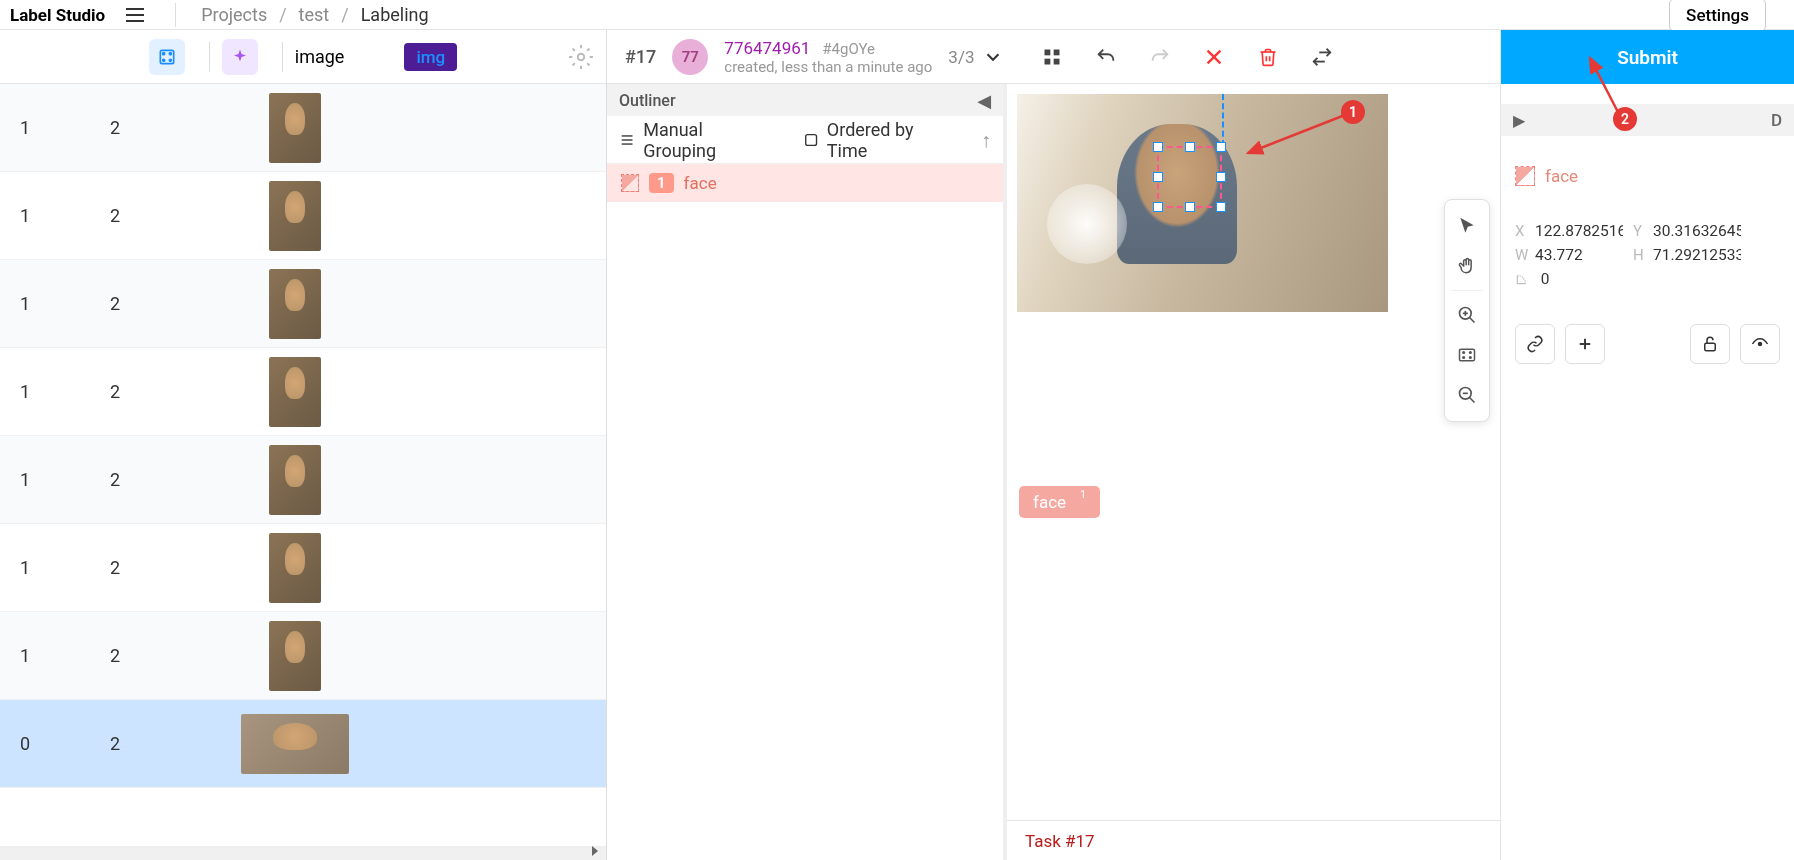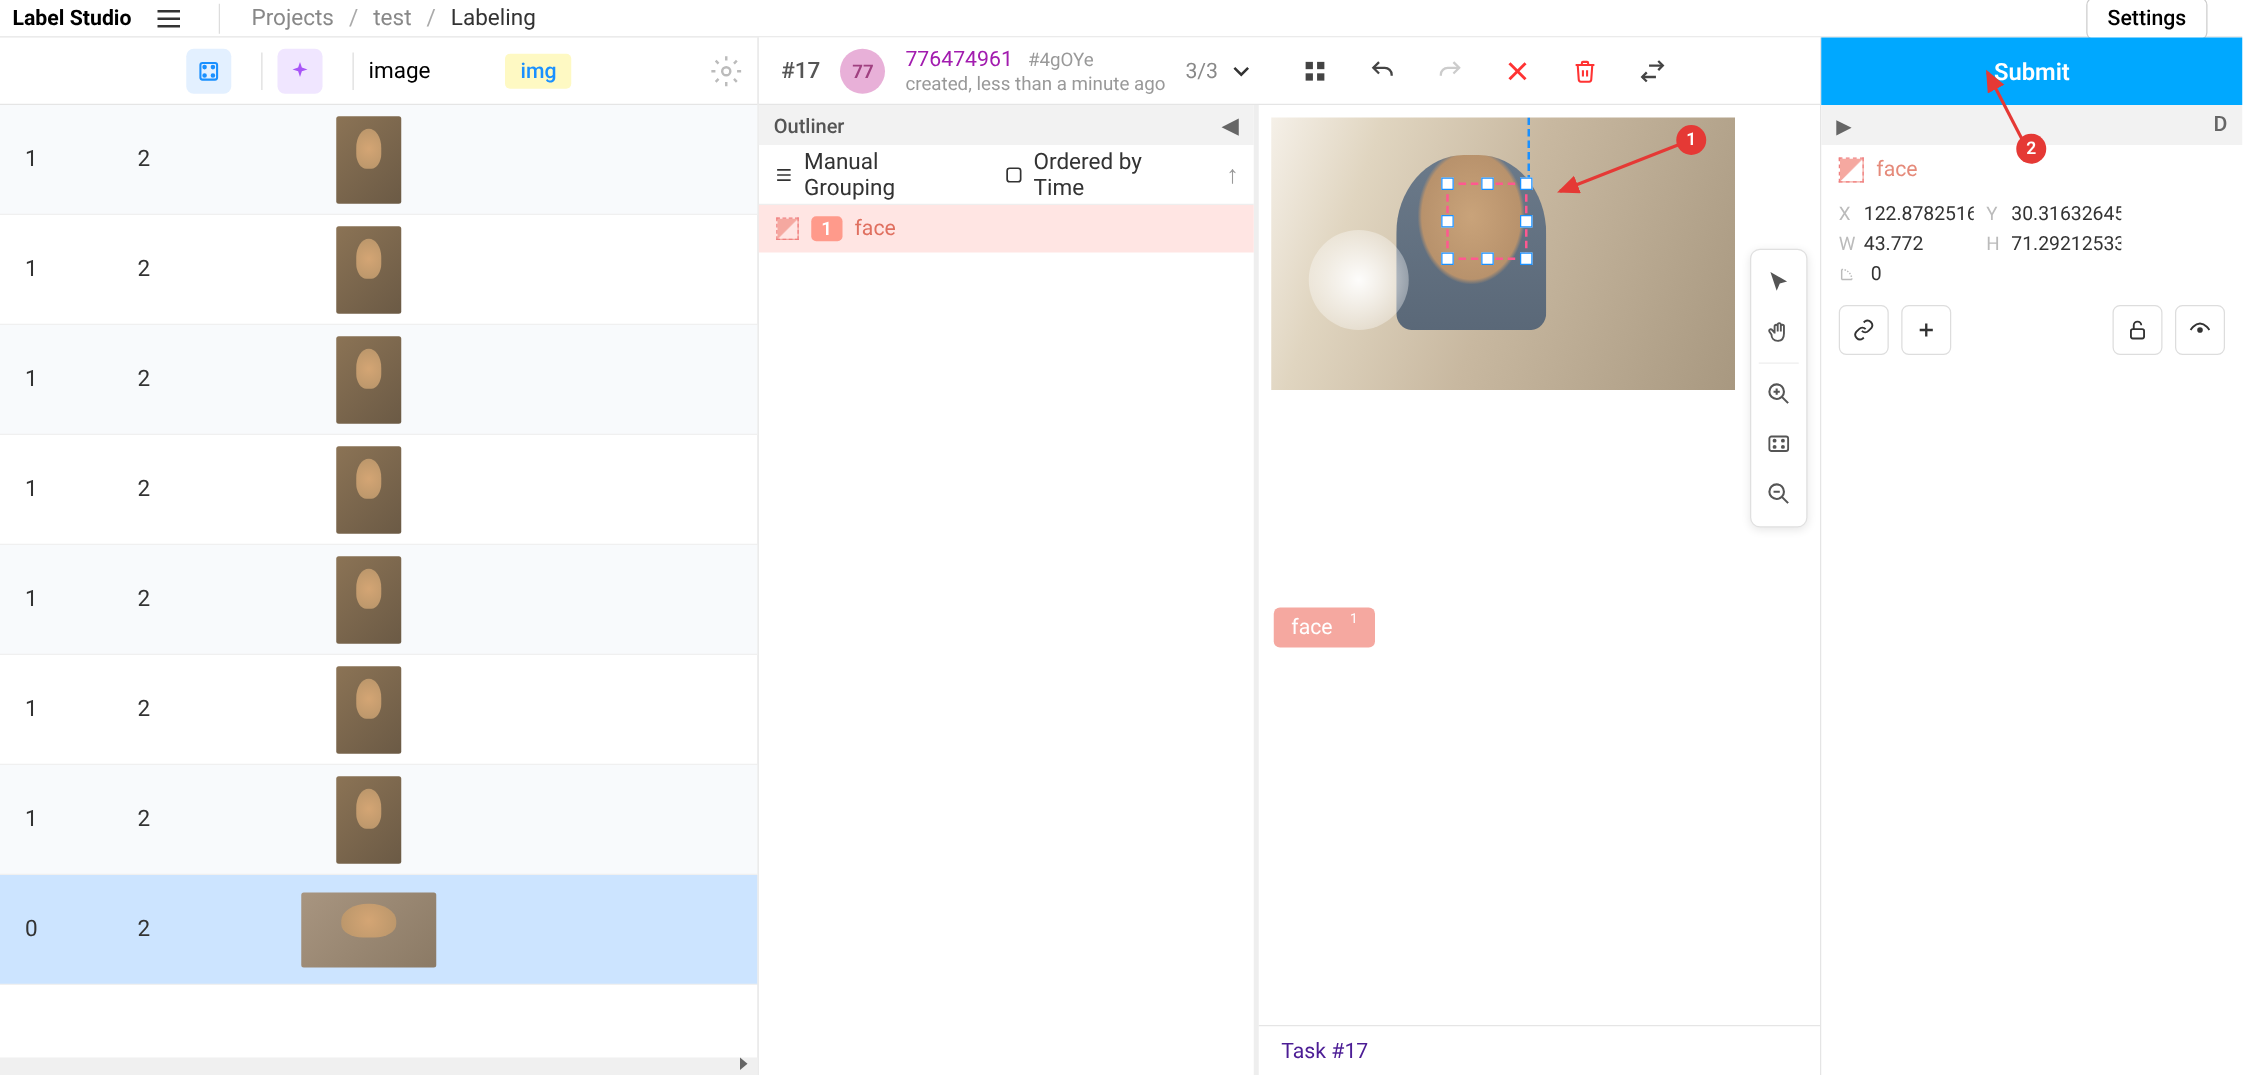--- a/index.html
+++ b/index.html
@@ -22,21 +22,21 @@
 .main { display: flex; height: 830px; }
 
 
 .tasklist { width: 607px; display: flex; flex-direction: column; border-right: 1px solid #ddd; position: relative; }
 .tasklist-header { height: 54px; display: flex; align-items: center; border-bottom: 1px solid #e5e5e5; padding: 0 8px; position: relative; justify-content: center; }
 .th-btn { width: 36px; height: 36px; border-radius: 6px; display: flex; align-items: center; justify-content: center; margin-right: 12px; }
 .th-btn.blue { background: #e3f0ff; color: #1a90ff; }
 .th-btn.purple { background: #f0e6ff; color: #a855f7; }
 .th-vdiv { width: 1px; height: 30px; background: #ddd; margin: 0 12px; }
 .th-label { font-size: 18px; margin-right: 60px; }
-.th-tag { background: #fef9c3; color: #1a90ff; border-radius: 4px; padding: 4px 12px; font-size: 17px; font-weight: 500; }
+.th-tag { background: #4c1d95; color: #1a90ff; border-radius: 4px; padding: 4px 12px; font-size: 17px; font-weight: 500; }
 .th-gear { position: absolute; right: 12px; color: #bbb; }
 
 .task-rows { flex: 1; overflow-y: auto; }
 .task-row { height: 88px; display: flex; align-items: center; border-bottom: 1px solid #f0f0f0; padding: 0 20px; }
 .task-row.alt { background: #f8fafc; }
 .task-row.selected { background: #cce4ff; }
 .tr-col1 { width: 90px; font-size: 18px; color: #333; }
 .tr-col2 { width: 110px; font-size: 18px; color: #333; }
 .tr-thumb { width: 150px; display: flex; justify-content: center; }
 .tr-thumb-box { width: 52px; height: 70px; background: linear-gradient(135deg,#8b7355,#6b5a45); border-radius: 2px; position: relative; overflow: hidden; }
@@ -95,24 +95,24 @@
 .guide-v { position:absolute; top:0; left: 205px; width:0; height: 52px; border-left: 2px dashed #1a90ff; }
 
 .canvas-toolbar { position: absolute; top: 115px; right: 10px; width: 46px; background: #fff; border: 1px solid #e0e0e0; border-radius: 8px; box-shadow: 0 2px 8px rgba(0,0,0,0.1); display: flex; flex-direction: column; padding: 6px 0; }
 .ctb-btn { height: 40px; display: flex; align-items: center; justify-content: center; color: #555; cursor: pointer; }
 .ctb-btn svg { width: 20px; height: 20px; }
 .ctb-sep { height:1px; background:#eee; margin: 4px 6px; }
 
 .label-pill { position: absolute; top: 402px; left: 12px; background: #f5a8a0; color: #fff; border-radius: 5px; padding: 6px 14px; font-size: 17px; display: flex; gap: 14px; cursor: pointer; }
 .label-pill .sup { font-size: 11px; transform: translateY(-4px); }
 
-.canvas-footer { height: 40px; border-top: 1px solid #e5e5e5; display: flex; align-items: center; padding: 0 18px; font-size: 17px; color: #4c1d95; }
-
-
-.rightpanel { width: 338px; display: flex; flex-direction: column; border-left: 1px solid #e5e5e5; }
+.canvas-footer { height: 40px; border-top: 1px solid #e5e5e5; display: flex; align-items: center; padding: 0 18px; font-size: 17px; color: #b91c1c; }
+
+
+.rightpanel { width: 294px; display: flex; flex-direction: column; border-left: 1px solid #e5e5e5; gap: 20px; }
 .submit-btn { height: 54px; background: #00a8ff; color: #fff; display: flex; align-items: center; justify-content: center; font-size: 19px; font-weight: 600; cursor: pointer; }
 .rp-header { height: 32px; background: #f2f2f2; display: flex; align-items: center; justify-content: space-between; padding: 0 12px; color: #666; }
 .rp-expand { font-size: 16px; }
 .rp-d { font-weight: 500; font-size: 17px; }
 .rp-region-label { padding: 10px 14px; display: flex; align-items: center; gap: 10px; }
 .rp-region-icon { width: 20px; height: 20px; background: linear-gradient(135deg,#f5a8a0 50%, transparent 50%); border: 1px dashed #f08080; }
 .rp-region-text { color: #e58a7a; font-size: 17px; }
 .rp-coords { padding: 6px 14px 0; display: flex; flex-wrap: wrap; gap: 6px; }
 .coord { display: flex; align-items: center; width: 112px;}
 .coord-label { color: #bbb; font-size: 15px; width: 20px; }

